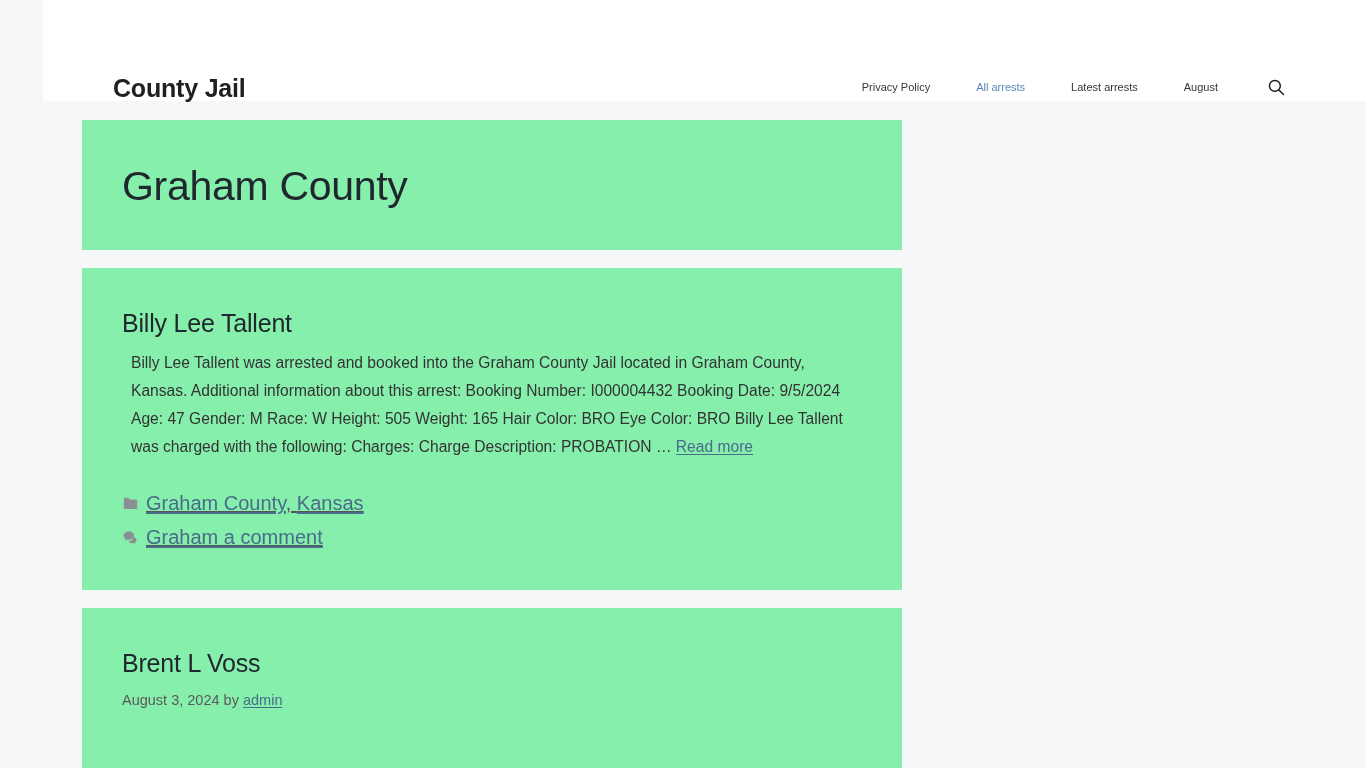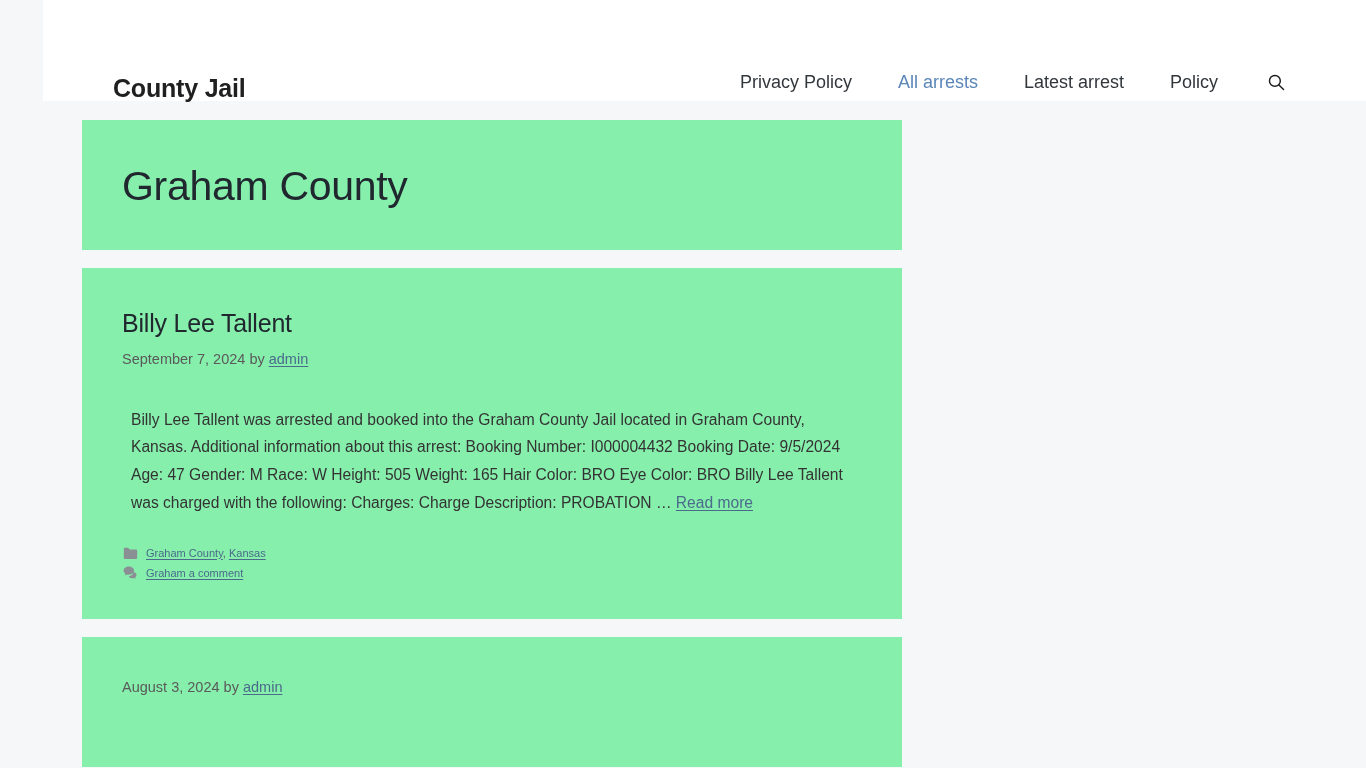--- a/index.html
+++ b/index.html
@@ -36,21 +36,21 @@
     line-height: 1;
     cursor: pointer;
     white-space: nowrap;
   }
   .nav {
     display: flex;
     align-items: center;
     gap: 0px;
   }
   .nav-item {
-    font-size: 18px;
+    font-size: 11px;
     color: #32373c;
     padding: 6px 23px;
     text-decoration: none;
     white-space: nowrap;
     cursor: pointer;
     line-height: 1.4;
   }
   .nav-item.active {
     color: #5b86b9;
   }
@@ -112,23 +112,24 @@
     line-height: 1.4;
   }
   .post-excerpt {
     font-size: 15.6px;
     line-height: 1.78;
     color: #333333;
     margin: 0 0 28px 9px;
     max-width: 742px;
   }
   .entry-footer {
-    font-size: 11px;
+    font-size: 20px;
     line-height: 1.55;
     color: #555;
+    text-decoration: underline;
   }
   .footer-row {
     display: flex;
     align-items: center;
     gap: 8px;
     margin-bottom: 3px;
   }
   a.link {
     color: #4a6b8a;
     text-decoration: underline;
@@ -147,22 +148,22 @@
 </style>
 </head>
 <body>
 
 <header class="site-header">
   <div class="site-title">County Jail</div>
 
   <nav class="nav">
     <a class="nav-item">Privacy Policy</a>
     <a class="nav-item active">All arrests</a>
-    <a class="nav-item">Latest arrest</a>
-    <a class="nav-item">Policy</a>
+    <a class="nav-item">Latest arrests</a>
+    <a class="nav-item">August</a>
 
     <button class="search-btn">
       <span class="icon" style="color:#1a1a1a;width:20px;height:20px;flex:0 0 20px;">
         <svg width="19" height="19" viewBox="0 0 20 20" fill="none" xmlns="http://www.w3.org/2000/svg">
           <circle cx="8.3" cy="8.3" r="5.7" stroke="currentColor" stroke-width="1.5"></circle>
           <line x1="12.6" y1="12.6" x2="17.4" y2="17.4" stroke="currentColor" stroke-width="1.5" stroke-linecap="round"></line>
         </svg>
       </span>
     </button>
   </nav>
@@ -170,25 +171,20 @@
 
 <main class="content">
 
   <section class="card archive-header">
     <h1 class="archive-title">Graham County</h1>
   </section>
 
   <article class="card post">
     <h2 class="post-title">Billy Lee Tallent</h2>
 
-    <div class="post-meta">
-      <span>September 7, 2024</span>
-      <span>by</span>
-      <a class="link">admin</a>
-    </div>
 
     <p class="post-excerpt"><span>Billy Lee Tallent was arrested and booked into the Graham County Jail located in Graham County, Kansas. Additional information about this arrest: Booking Number: I000004432 Booking Date: 9/5/2024 Age: 47 Gender: M Race: W Height: 505 Weight: 165 Hair Color: BRO Eye Color: BRO Billy Lee Tallent was charged with the following: Charges: Charge Description: PROBATION … </span><a class="link">Read more</a></p>
 
     <div class="entry-footer">
       <div class="footer-row">
         <span class="icon">
           <svg width="15" height="13" viewBox="0 0 16 14" xmlns="http://www.w3.org/2000/svg">
             <path d="M0.8 1.8C0.8 1.2 1.2 0.8 1.8 0.8H5.6L7.1 2.6H14.2C14.8 2.6 15.2 3 15.2 3.6V11.8C15.2 12.4 14.8 12.8 14.2 12.8H1.8C1.2 12.8 0.8 12.4 0.8 11.8V1.8Z" fill="currentColor"></path>
           </svg>
         </span>
@@ -201,20 +197,21 @@
             <path d="M6.2 0.6C3.1 0.6 0.6 2.5 0.6 4.9C0.6 6.2 1.3 7.3 2.5 8.1L2.0 10.1L4.2 9.0C4.8 9.2 5.5 9.3 6.2 9.3C9.3 9.3 11.8 7.3 11.8 4.9C11.8 2.5 9.3 0.6 6.2 0.6Z" fill="currentColor"></path>
             <path d="M10.6 6.2C12.8 6.5 14.4 7.9 14.4 9.6C14.4 10.5 13.9 11.4 13.1 12.0L13.5 13.7L11.7 12.8C11.2 13.0 10.7 13.1 10.1 13.1C8.2 13.1 6.6 12.2 6.0 10.9C8.8 10.7 11.0 9.1 11.0 7.0C11.0 6.7 10.9 6.4 10.6 6.2Z" fill="currentColor"></path>
           </svg>
         </span>
         <a class="link">Graham a comment</a>
       </div>
     </div>
   </article>
 
   <article class="card post">
+    <h2 class="post-title">Brent L Voss</h2>
 
     <div class="post-meta">
       <span>August 3, 2024</span>
       <span>by</span>
       <a class="link">admin</a>
     </div>
   </article>
 
 </main>
 

